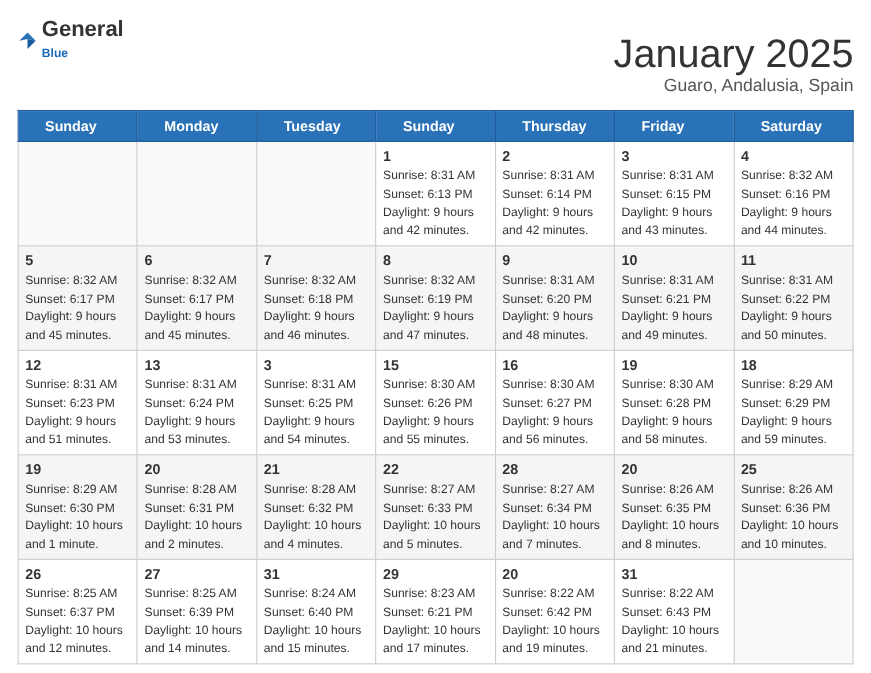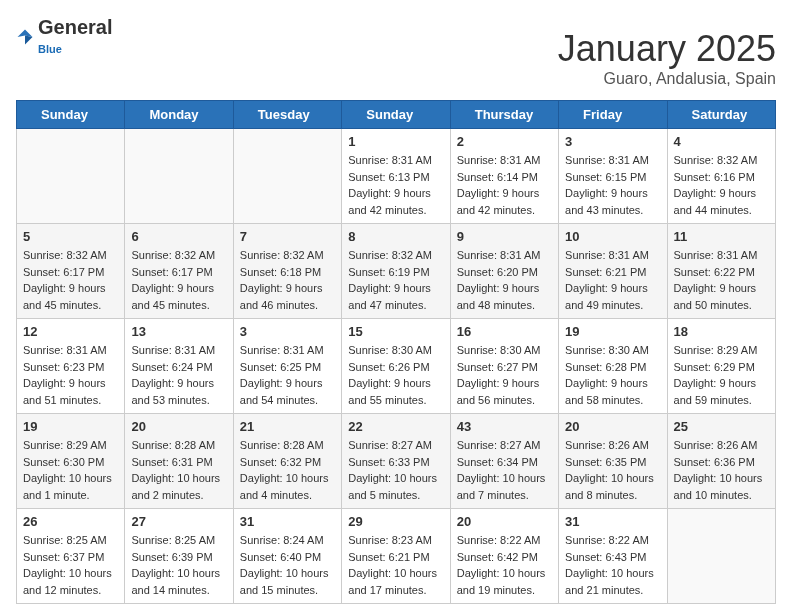--- a/index.html
+++ b/index.html
@@ -260,21 +260,21 @@
 and 4 minutes.</div>
         </td>
         <td>
           <div class="day-number">22</div>
           <div class="day-info" style="white-space: pre-line;">Sunrise: 8:27 AM
 Sunset: 6:33 PM
 Daylight: 10 hours
 and 5 minutes.</div>
         </td>
         <td>
-          <div class="day-number">43</div>
+          <div class="day-number">28</div>
           <div class="day-info" style="white-space: pre-line;">Sunrise: 8:27 AM
 Sunset: 6:34 PM
 Daylight: 10 hours
 and 7 minutes.</div>
         </td>
         <td>
           <div class="day-number">20</div>
           <div class="day-info" style="white-space: pre-line;">Sunrise: 8:26 AM
 Sunset: 6:35 PM
 Daylight: 10 hours

